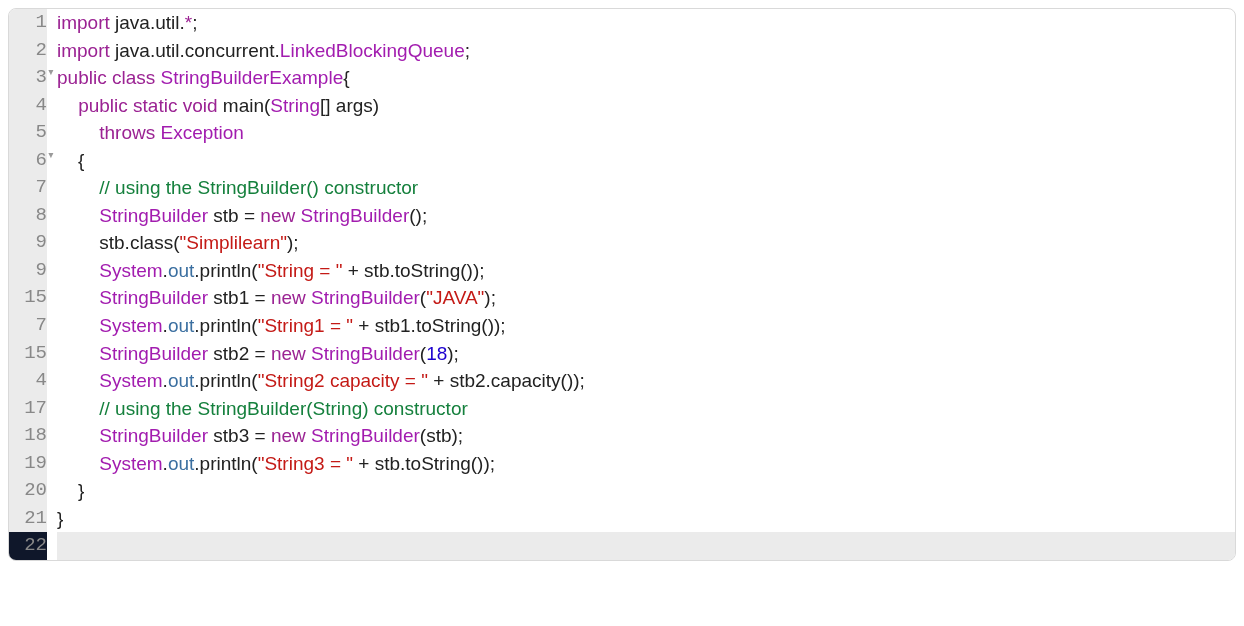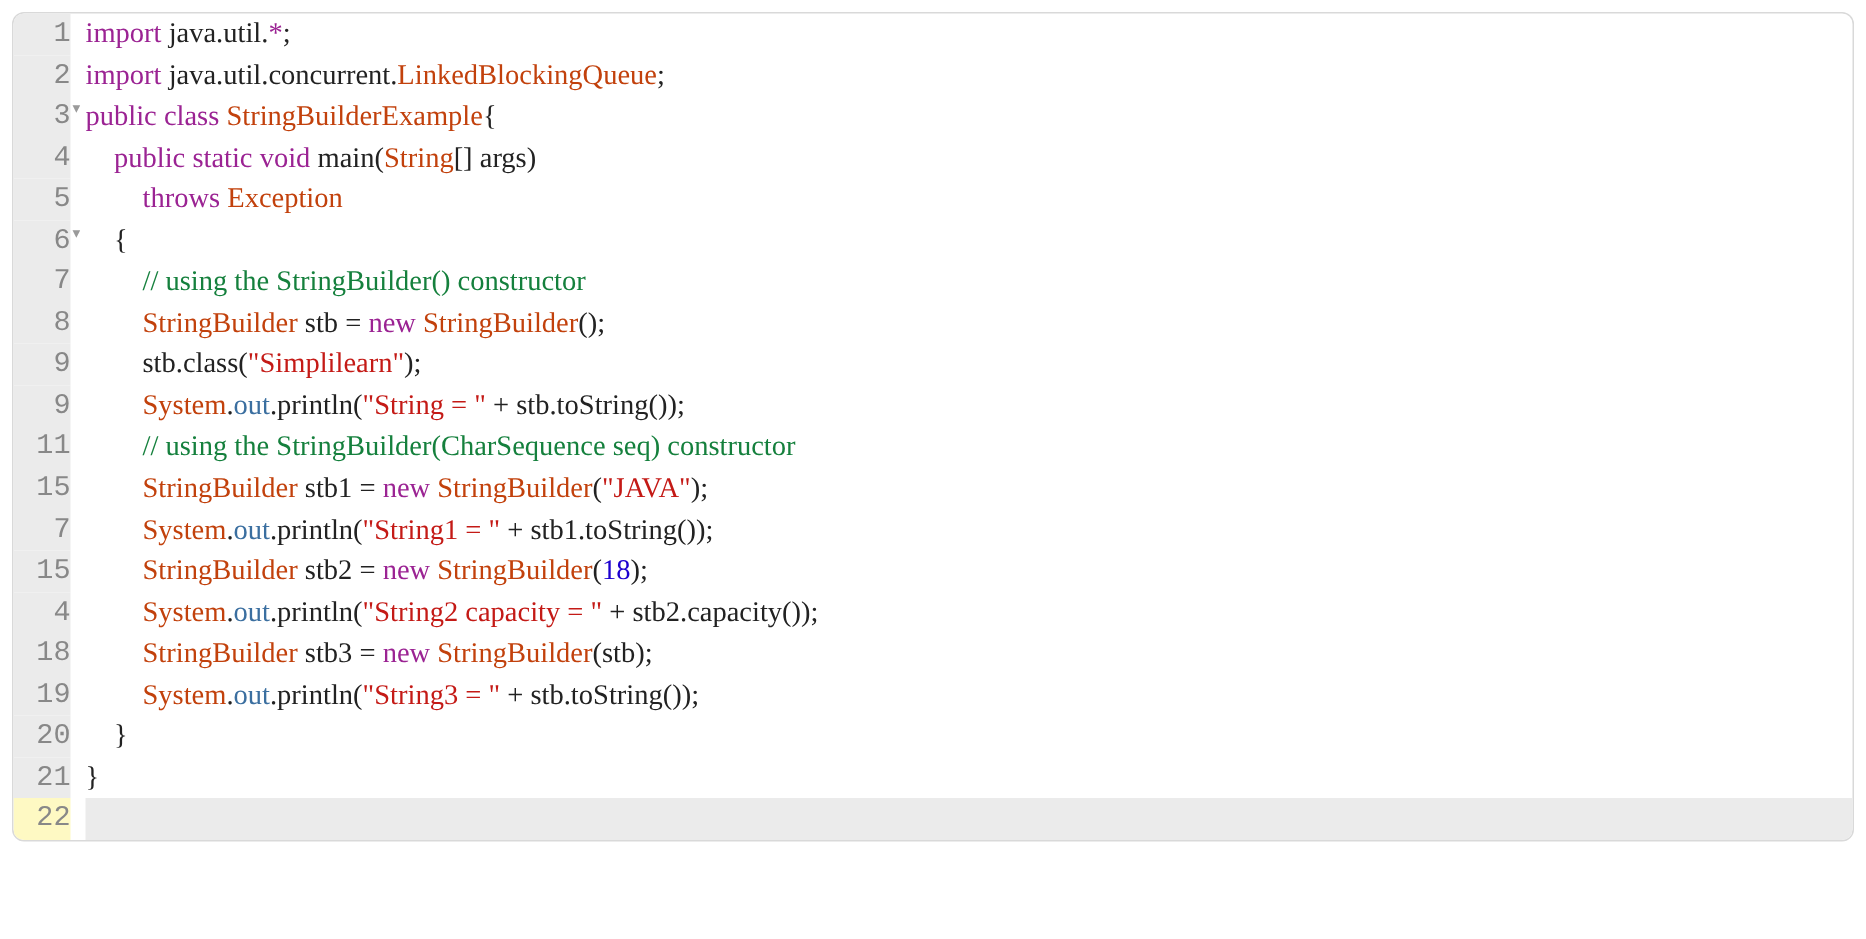--- a/index.html
+++ b/index.html
@@ -36,28 +36,28 @@
   .fold {
     width: 10px;
     color: #9a9a9a;
     font-size: 13px;
     padding-left: 2px;
     user-select: none;
   }
   .codecell {
     padding-left: 4px;
     white-space: pre;
-    font-family: Liberation Serif, serif;
+    font-family: Liberation Sans, sans-serif;
     color: #222;
   }
   .row-active .codecell { background: #ebebeb; }
-  .row-active .gutter   { background: #fef9c3; }
+  .row-active .gutter   { background: #0f172a; }
 
   .tok-keyword { color: #9b2393; }     
-  .tok-type    { color: #c2410c; text-align: center; }     
+  .tok-type    { color: #a21caf; text-align: center; }     
   .tok-ident   { color: #222; }
   .tok-punc    { color: #222; }
   .tok-op      { color: #222; }
   .tok-star    { color: #9b2393; }
   .tok-string  { color: #c41a16; }
   .tok-number  { color: #1c00cf; }
   .tok-comment { color: #15803d; }
   .tok-field   { color: #3b6fa0; text-align: right; }
 </style>
 </head>
@@ -110,43 +110,43 @@
           <td class="gutter">9</td>
           <td class="fold"></td>
           <td class="codecell"><span class="tok-punc">        </span><span class="tok-ident">stb</span><span class="tok-punc">.</span><span class="tok-ident">class</span><span class="tok-punc">(</span><span class="tok-string">"Simplilearn"</span><span class="tok-punc">);</span></td>
         </tr>
         <tr>
           <td class="gutter">9</td>
           <td class="fold"></td>
           <td class="codecell"><span class="tok-punc">        </span><span class="tok-type">System</span><span class="tok-punc">.</span><span class="tok-field">out</span><span class="tok-punc">.</span><span class="tok-ident">println</span><span class="tok-punc">(</span><span class="tok-string">"String = "</span><span class="tok-punc"> </span><span class="tok-op">+</span><span class="tok-punc"> </span><span class="tok-ident">stb</span><span class="tok-punc">.</span><span class="tok-ident">toString</span><span class="tok-punc">());</span></td>
         </tr>
         <tr>
-          <td class="gutter">11</td>
-          <td class="fold"></td>
-          <td class="codecell"><span class="tok-punc">        </span><span class="tok-comment">// using the StringBuilder(CharSequence seq) constructor</span></td>
-        </tr>
-        <tr>
           <td class="gutter">15</td>
           <td class="fold"></td>
           <td class="codecell"><span class="tok-punc">        </span><span class="tok-type">StringBuilder</span><span class="tok-punc"> </span><span class="tok-ident">stb1</span><span class="tok-punc"> </span><span class="tok-op">=</span><span class="tok-punc"> </span><span class="tok-keyword">new</span><span class="tok-punc"> </span><span class="tok-type">StringBuilder</span><span class="tok-punc">(</span><span class="tok-string">"JAVA"</span><span class="tok-punc">);</span></td>
         </tr>
         <tr>
           <td class="gutter">7</td>
           <td class="fold"></td>
           <td class="codecell"><span class="tok-punc">        </span><span class="tok-type">System</span><span class="tok-punc">.</span><span class="tok-field">out</span><span class="tok-punc">.</span><span class="tok-ident">println</span><span class="tok-punc">(</span><span class="tok-string">"String1 = "</span><span class="tok-punc"> </span><span class="tok-op">+</span><span class="tok-punc"> </span><span class="tok-ident">stb1</span><span class="tok-punc">.</span><span class="tok-ident">toString</span><span class="tok-punc">());</span></td>
         </tr>
         <tr>
           <td class="gutter">15</td>
           <td class="fold"></td>
           <td class="codecell"><span class="tok-punc">        </span><span class="tok-type">StringBuilder</span><span class="tok-punc"> </span><span class="tok-ident">stb2</span><span class="tok-punc"> </span><span class="tok-op">=</span><span class="tok-punc"> </span><span class="tok-keyword">new</span><span class="tok-punc"> </span><span class="tok-type">StringBuilder</span><span class="tok-punc">(</span><span class="tok-number">18</span><span class="tok-punc">);</span></td>
         </tr>
         <tr>
           <td class="gutter">4</td>
           <td class="fold"></td>
           <td class="codecell"><span class="tok-punc">        </span><span class="tok-type">System</span><span class="tok-punc">.</span><span class="tok-field">out</span><span class="tok-punc">.</span><span class="tok-ident">println</span><span class="tok-punc">(</span><span class="tok-string">"String2 capacity = "</span><span class="tok-punc"> </span><span class="tok-op">+</span><span class="tok-punc"> </span><span class="tok-ident">stb2</span><span class="tok-punc">.</span><span class="tok-ident">capacity</span><span class="tok-punc">());</span></td>
+        </tr>
+        <tr>
+          <td class="gutter">17</td>
+          <td class="fold"></td>
+          <td class="codecell"><span class="tok-punc">        </span><span class="tok-comment">// using the StringBuilder(String) constructor</span></td>
         </tr>
         <tr>
           <td class="gutter">18</td>
           <td class="fold"></td>
           <td class="codecell"><span class="tok-punc">        </span><span class="tok-type">StringBuilder</span><span class="tok-punc"> </span><span class="tok-ident">stb3</span><span class="tok-punc"> </span><span class="tok-op">=</span><span class="tok-punc"> </span><span class="tok-keyword">new</span><span class="tok-punc"> </span><span class="tok-type">StringBuilder</span><span class="tok-punc">(</span><span class="tok-ident">stb</span><span class="tok-punc">);</span></td>
         </tr>
         <tr>
           <td class="gutter">19</td>
           <td class="fold"></td>
           <td class="codecell"><span class="tok-punc">        </span><span class="tok-type">System</span><span class="tok-punc">.</span><span class="tok-field">out</span><span class="tok-punc">.</span><span class="tok-ident">println</span><span class="tok-punc">(</span><span class="tok-string">"String3 = "</span><span class="tok-punc"> </span><span class="tok-op">+</span><span class="tok-punc"> </span><span class="tok-ident">stb</span><span class="tok-punc">.</span><span class="tok-ident">toString</span><span class="tok-punc">());</span></td>

